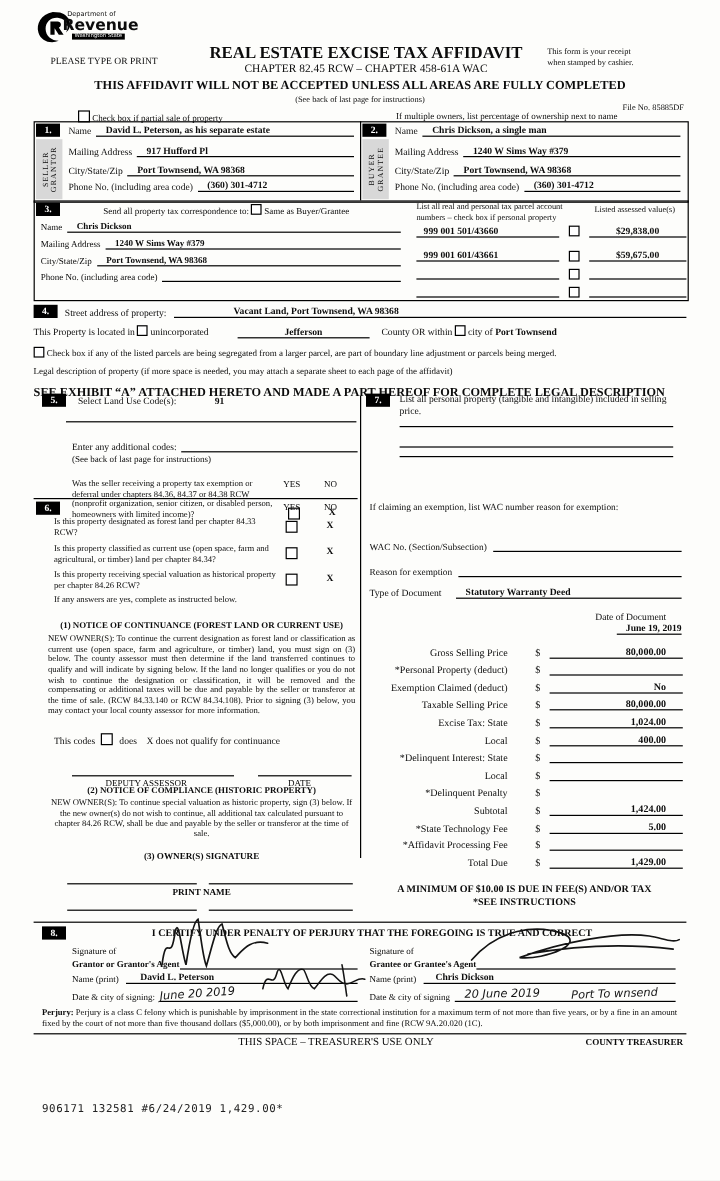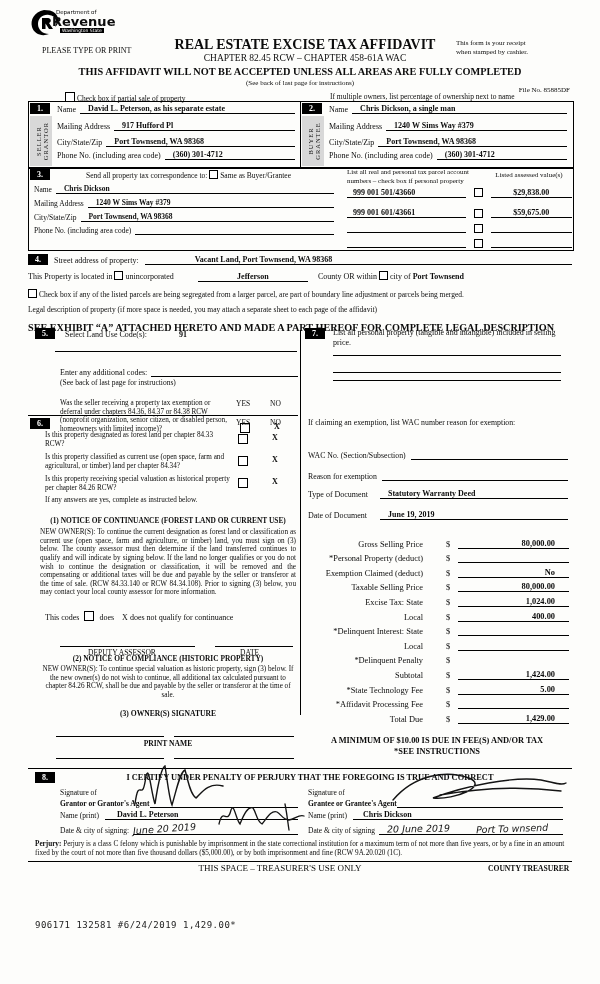--- a/index.html
+++ b/index.html
@@ -295,21 +295,21 @@
       <span class="fill" style="flex:1;margin-left:5px;min-height:9px;"></span>
     </div>
     <div class="abs" style="left:3px;top:143px;width:260px;display:flex;align-items:flex-end;font-size:7.8px;">
       <span>Reason for exemption</span>
       <span class="fill" style="flex:1;margin-left:5px;min-height:9px;"></span>
     </div>
     <div class="abs" style="left:3px;top:161px;width:260px;display:flex;align-items:flex-end;font-size:8px;">
       <span style="width:72px;">Type of Document</span>
       <span class="fill" style="flex:1;padding-left:8px;">Statutory Warranty Deed</span>
     </div>
-    <div class="abs" style="left:3px;top:182px;width:260px;display:flex;align-items:flex-end;font-size:8px;">
+    <div class="abs" style="left:3px;top:182px;width:260px;display:flex;align-items:flex-end;font-size:8px;flex-direction:column;">
       <span style="width:72px;">Date of Document</span>
       <span class="fill" style="flex:1;padding-left:8px;">June 19, 2019</span>
     </div>
 
     <div class="abs" style="left:0;top:206px;width:264px;">
       <div class="mrow">
           <span class="mlabel">Gross Selling Price</span>
           <span class="mdollar">$</span>
           <span class="mline">80,000.00</span>
         </div>

